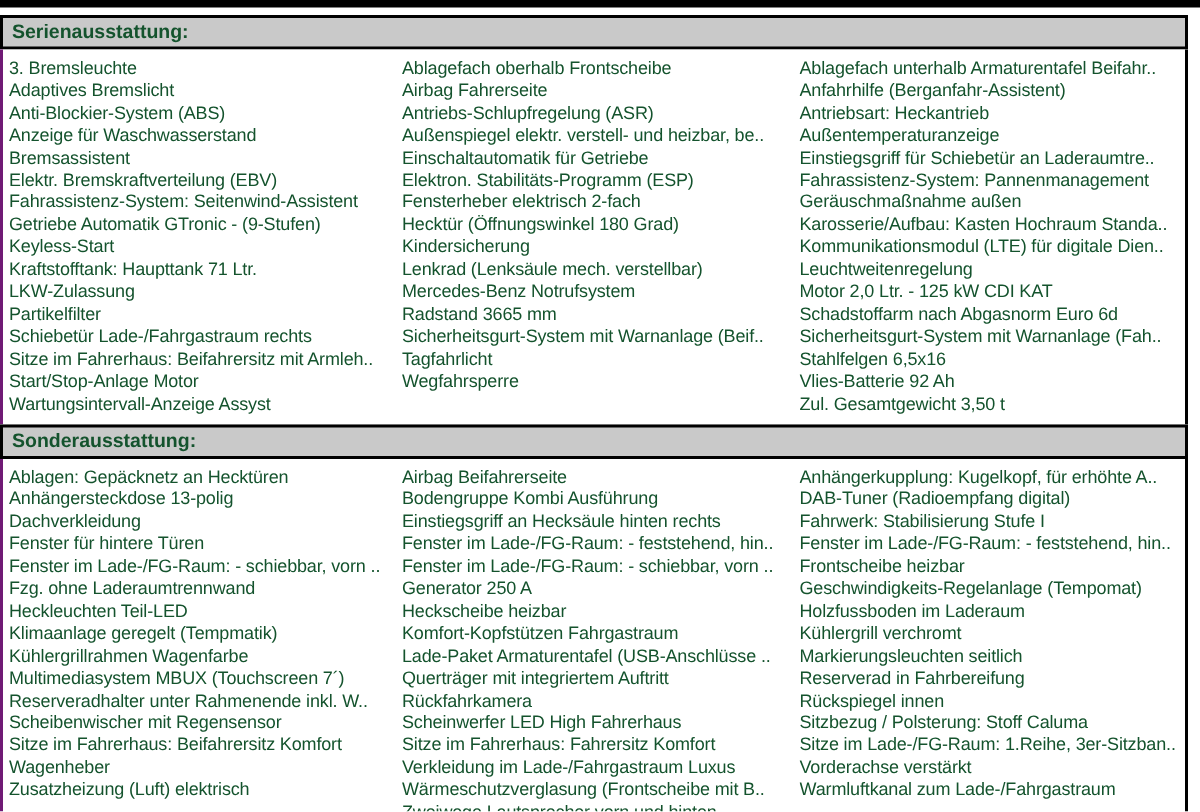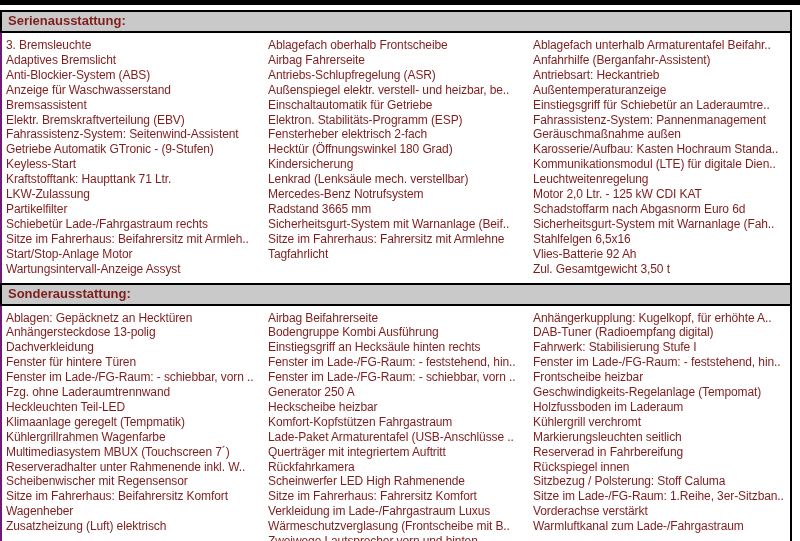--- a/index.html
+++ b/index.html
@@ -3,21 +3,21 @@
 <meta charset="utf-8">
 <style>
   html, body { margin: 0; padding: 0; background: #ffffff; }
   .page {
     position: relative;
     width: 800px;
     height: 541px;
     overflow: hidden;
     background: #ffffff;
     font-family: "Liberation Sans", "DejaVu Sans", sans-serif;
-    color: #7f1d1d;
+    color: #14532d;
   }
   .topbar {
     width: 800px;
     height: 5px;
     background: #000000;
   }
   .topgap { height: 5px; }
   .panel { width: 792px; }
   .sec-header {
     box-sizing: border-box;
@@ -85,22 +85,22 @@
             <div class="item">Außenspiegel elektr. verstell- und heizbar, be..</div>
             <div class="item">Einschaltautomatik für Getriebe</div>
             <div class="item">Elektron. Stabilitäts-Programm (ESP)</div>
             <div class="item">Fensterheber elektrisch 2-fach</div>
             <div class="item">Hecktür (Öffnungswinkel 180 Grad)</div>
             <div class="item">Kindersicherung</div>
             <div class="item">Lenkrad (Lenksäule mech. verstellbar)</div>
             <div class="item">Mercedes-Benz Notrufsystem</div>
             <div class="item">Radstand 3665 mm</div>
             <div class="item">Sicherheitsgurt-System mit Warnanlage (Beif..</div>
-            <div class="item">Sitze im Fahrerhaus: Fahrersitz mit Armlehne</div>
             <div class="item">Tagfahrlicht</div>
+            <div class="item">Wegfahrsperre</div>
           </div>
         <div class="col col-3">
             <div class="item">Ablagefach unterhalb Armaturentafel Beifahr..</div>
             <div class="item">Anfahrhilfe (Berganfahr-Assistent)</div>
             <div class="item">Antriebsart: Heckantrieb</div>
             <div class="item">Außentemperaturanzeige</div>
             <div class="item">Einstiegsgriff für Schiebetür an Laderaumtre..</div>
             <div class="item">Fahrassistenz-System: Pannenmanagement</div>
             <div class="item">Geräuschmaßnahme außen</div>
             <div class="item">Karosserie/Aufbau: Kasten Hochraum Standa..</div>
@@ -141,21 +141,21 @@
             <div class="item">Bodengruppe Kombi Ausführung</div>
             <div class="item">Einstiegsgriff an Hecksäule hinten rechts</div>
             <div class="item">Fenster im Lade-/FG-Raum: - feststehend, hin..</div>
             <div class="item">Fenster im Lade-/FG-Raum: - schiebbar, vorn ..</div>
             <div class="item">Generator 250 A</div>
             <div class="item">Heckscheibe heizbar</div>
             <div class="item">Komfort-Kopfstützen Fahrgastraum</div>
             <div class="item">Lade-Paket Armaturentafel (USB-Anschlüsse ..</div>
             <div class="item">Querträger mit integriertem Auftritt</div>
             <div class="item">Rückfahrkamera</div>
-            <div class="item">Scheinwerfer LED High Rahmenende</div>
+            <div class="item">Scheinwerfer LED High Fahrerhaus</div>
             <div class="item">Sitze im Fahrerhaus: Fahrersitz Komfort</div>
             <div class="item">Verkleidung im Lade-/Fahrgastraum Luxus</div>
             <div class="item">Wärmeschutzverglasung (Frontscheibe mit B..</div>
             <div class="item">Zweiwege Lautsprecher vorn und hinten</div>
           </div>
         <div class="col col-3">
             <div class="item">Anhängerkupplung: Kugelkopf, für erhöhte A..</div>
             <div class="item">DAB-Tuner (Radioempfang digital)</div>
             <div class="item">Fahrwerk: Stabilisierung Stufe I</div>
             <div class="item">Fenster im Lade-/FG-Raum: - feststehend, hin..</div>

